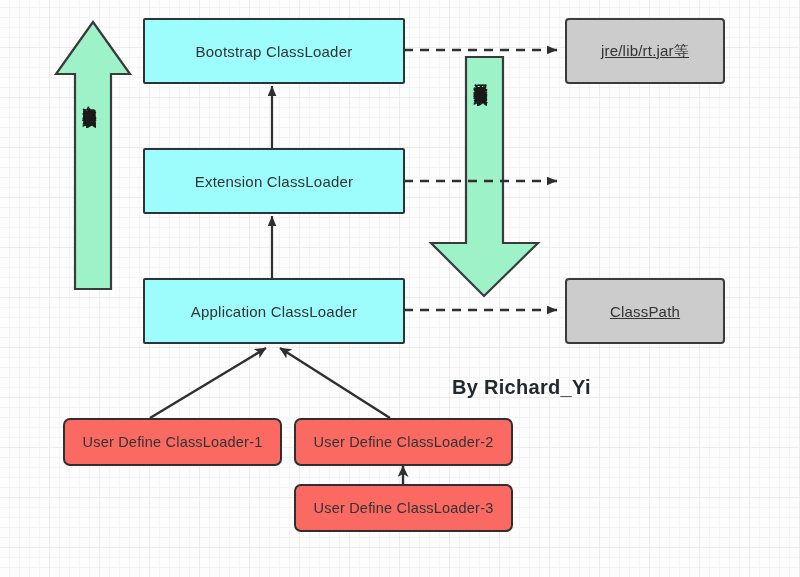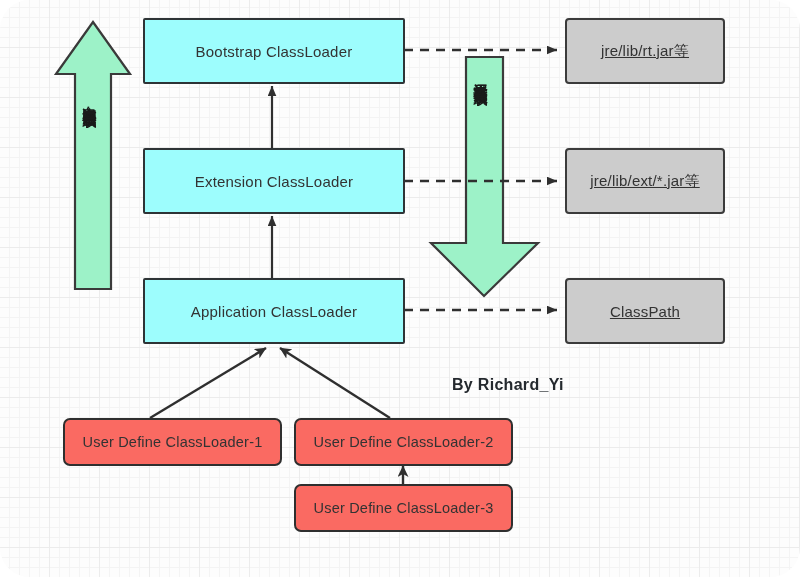--- a/index.html
+++ b/index.html
@@ -14,21 +14,20 @@
     background-color: #fdfdfd;
     background-image:
       linear-gradient(to right, #ececec 1px, transparent 1px),
       linear-gradient(to bottom, #ececec 1px, transparent 1px),
       linear-gradient(to right, #f4f4f4 1px, transparent 1px),
       linear-gradient(to bottom, #f4f4f4 1px, transparent 1px);
     background-size: 50px 50px, 50px 50px, 10px 10px, 10px 10px;
     background-position: -1px -3px, -1px -3px, -1px -3px, -1px -3px;
     overflow: hidden;
     font-family: "Liberation Sans", "DejaVu Sans", sans-serif;
-    border-radius: 30px;
   }
   svg.layer {
     position: absolute;
     left: 0;
     top: 0;
     width: 800px;
     height: 577px;
     pointer-events: none;
   }
   .node {
@@ -72,21 +71,21 @@
     writing-mode: vertical-rl;
     text-orientation: upright;
     letter-spacing: 1px;
     white-space: nowrap;
     font-family: "DejaVu Sans", "Liberation Sans", sans-serif;
   }
   .credit {
     position: absolute;
     z-index: 4;
     color: #24292e;
-    font-size: 16px;
+    font-size: 20px;
     font-weight: bold;
     letter-spacing: 0.3px;
     white-space: nowrap;
   }
 </style>
 </head>
 <body>
 
 <div id="canvas">
 
@@ -133,23 +132,20 @@
   </div>
 
   <div class="node cyan" style="left:143px; top:278px; width:262px; height:66px;">
     <span>Application ClassLoader</span>
   </div>
 
   <div class="node grey" style="left:565px; top:18px; width:160px; height:66px;">
     <span>jre/lib/rt.jar等</span>
   </div>
 
-  <div class="node grey" style="left:565px; top:148px; width:160px; height:66px;">
-    <span>jre/lib/ext/*.jar等</span>
-  </div>
 
   <div class="node grey" style="left:565px; top:278px; width:160px; height:66px;">
     <span>ClassPath</span>
   </div>
 
   <div class="node red" style="left:56px; top:418px; width:219px; height:48px;margin-left:7px;">
     <span>User Define ClassLoader-1</span>
   </div>
 
   <div class="node red" style="left:294px; top:418px; width:219px; height:48px;">

